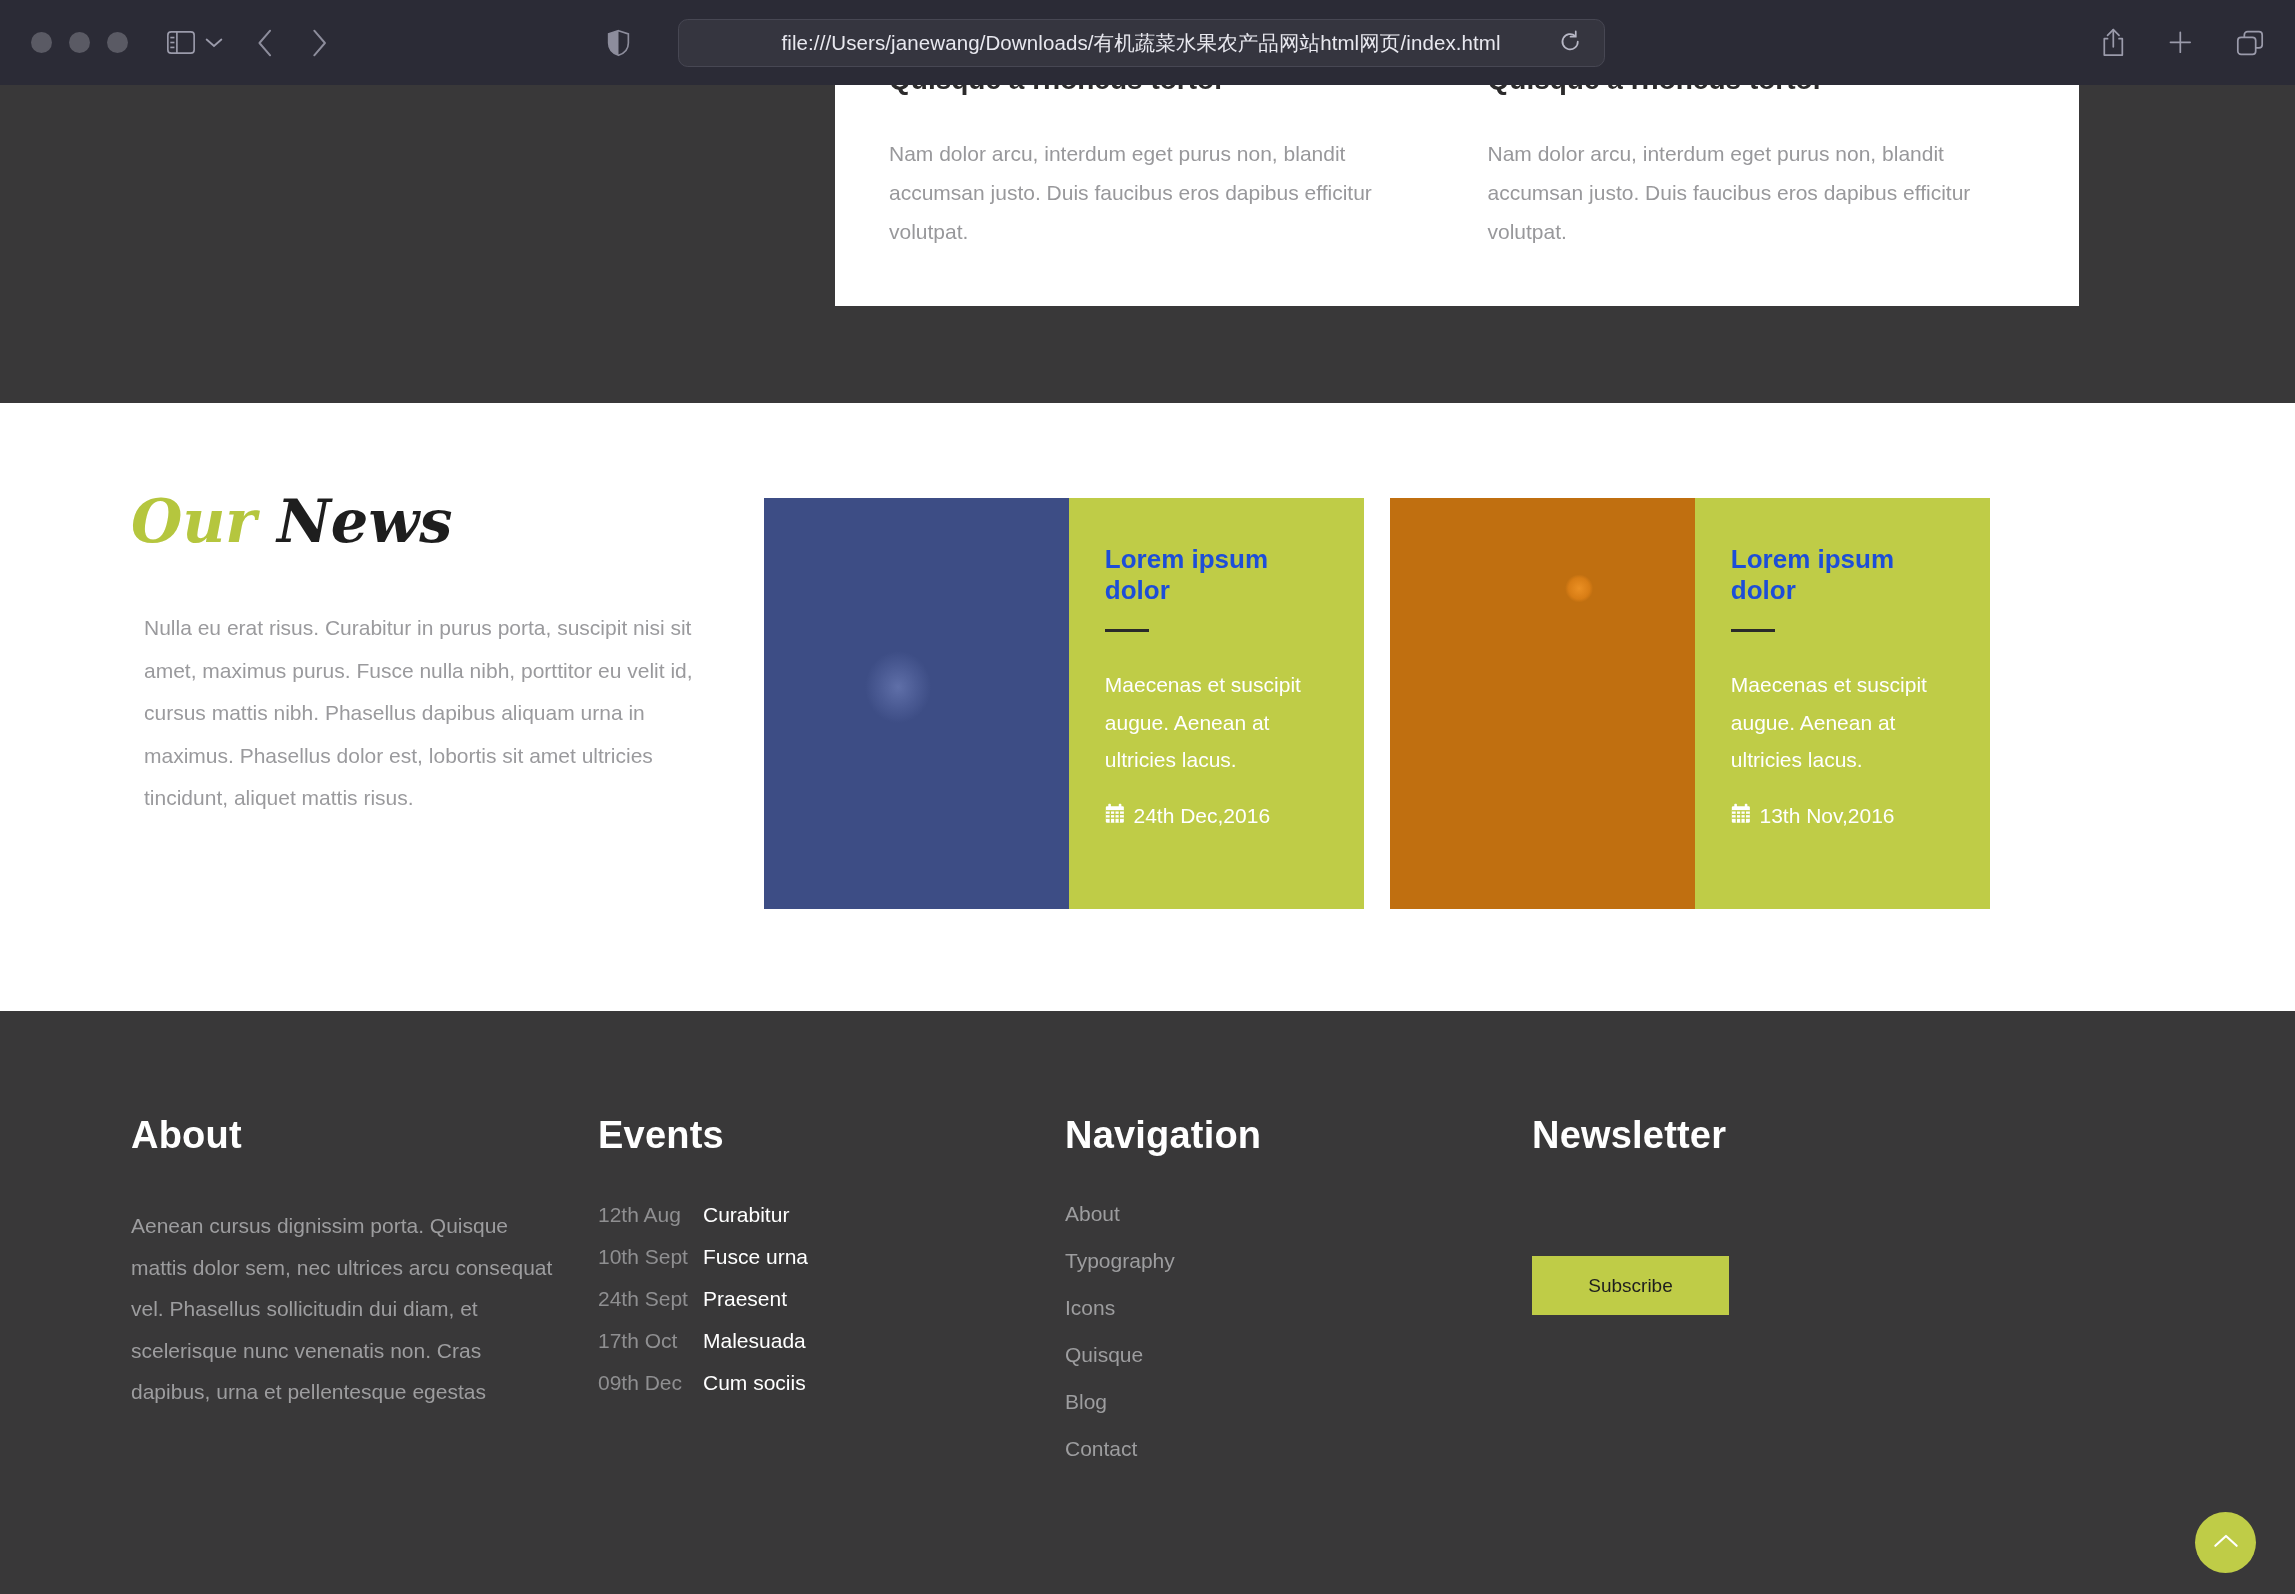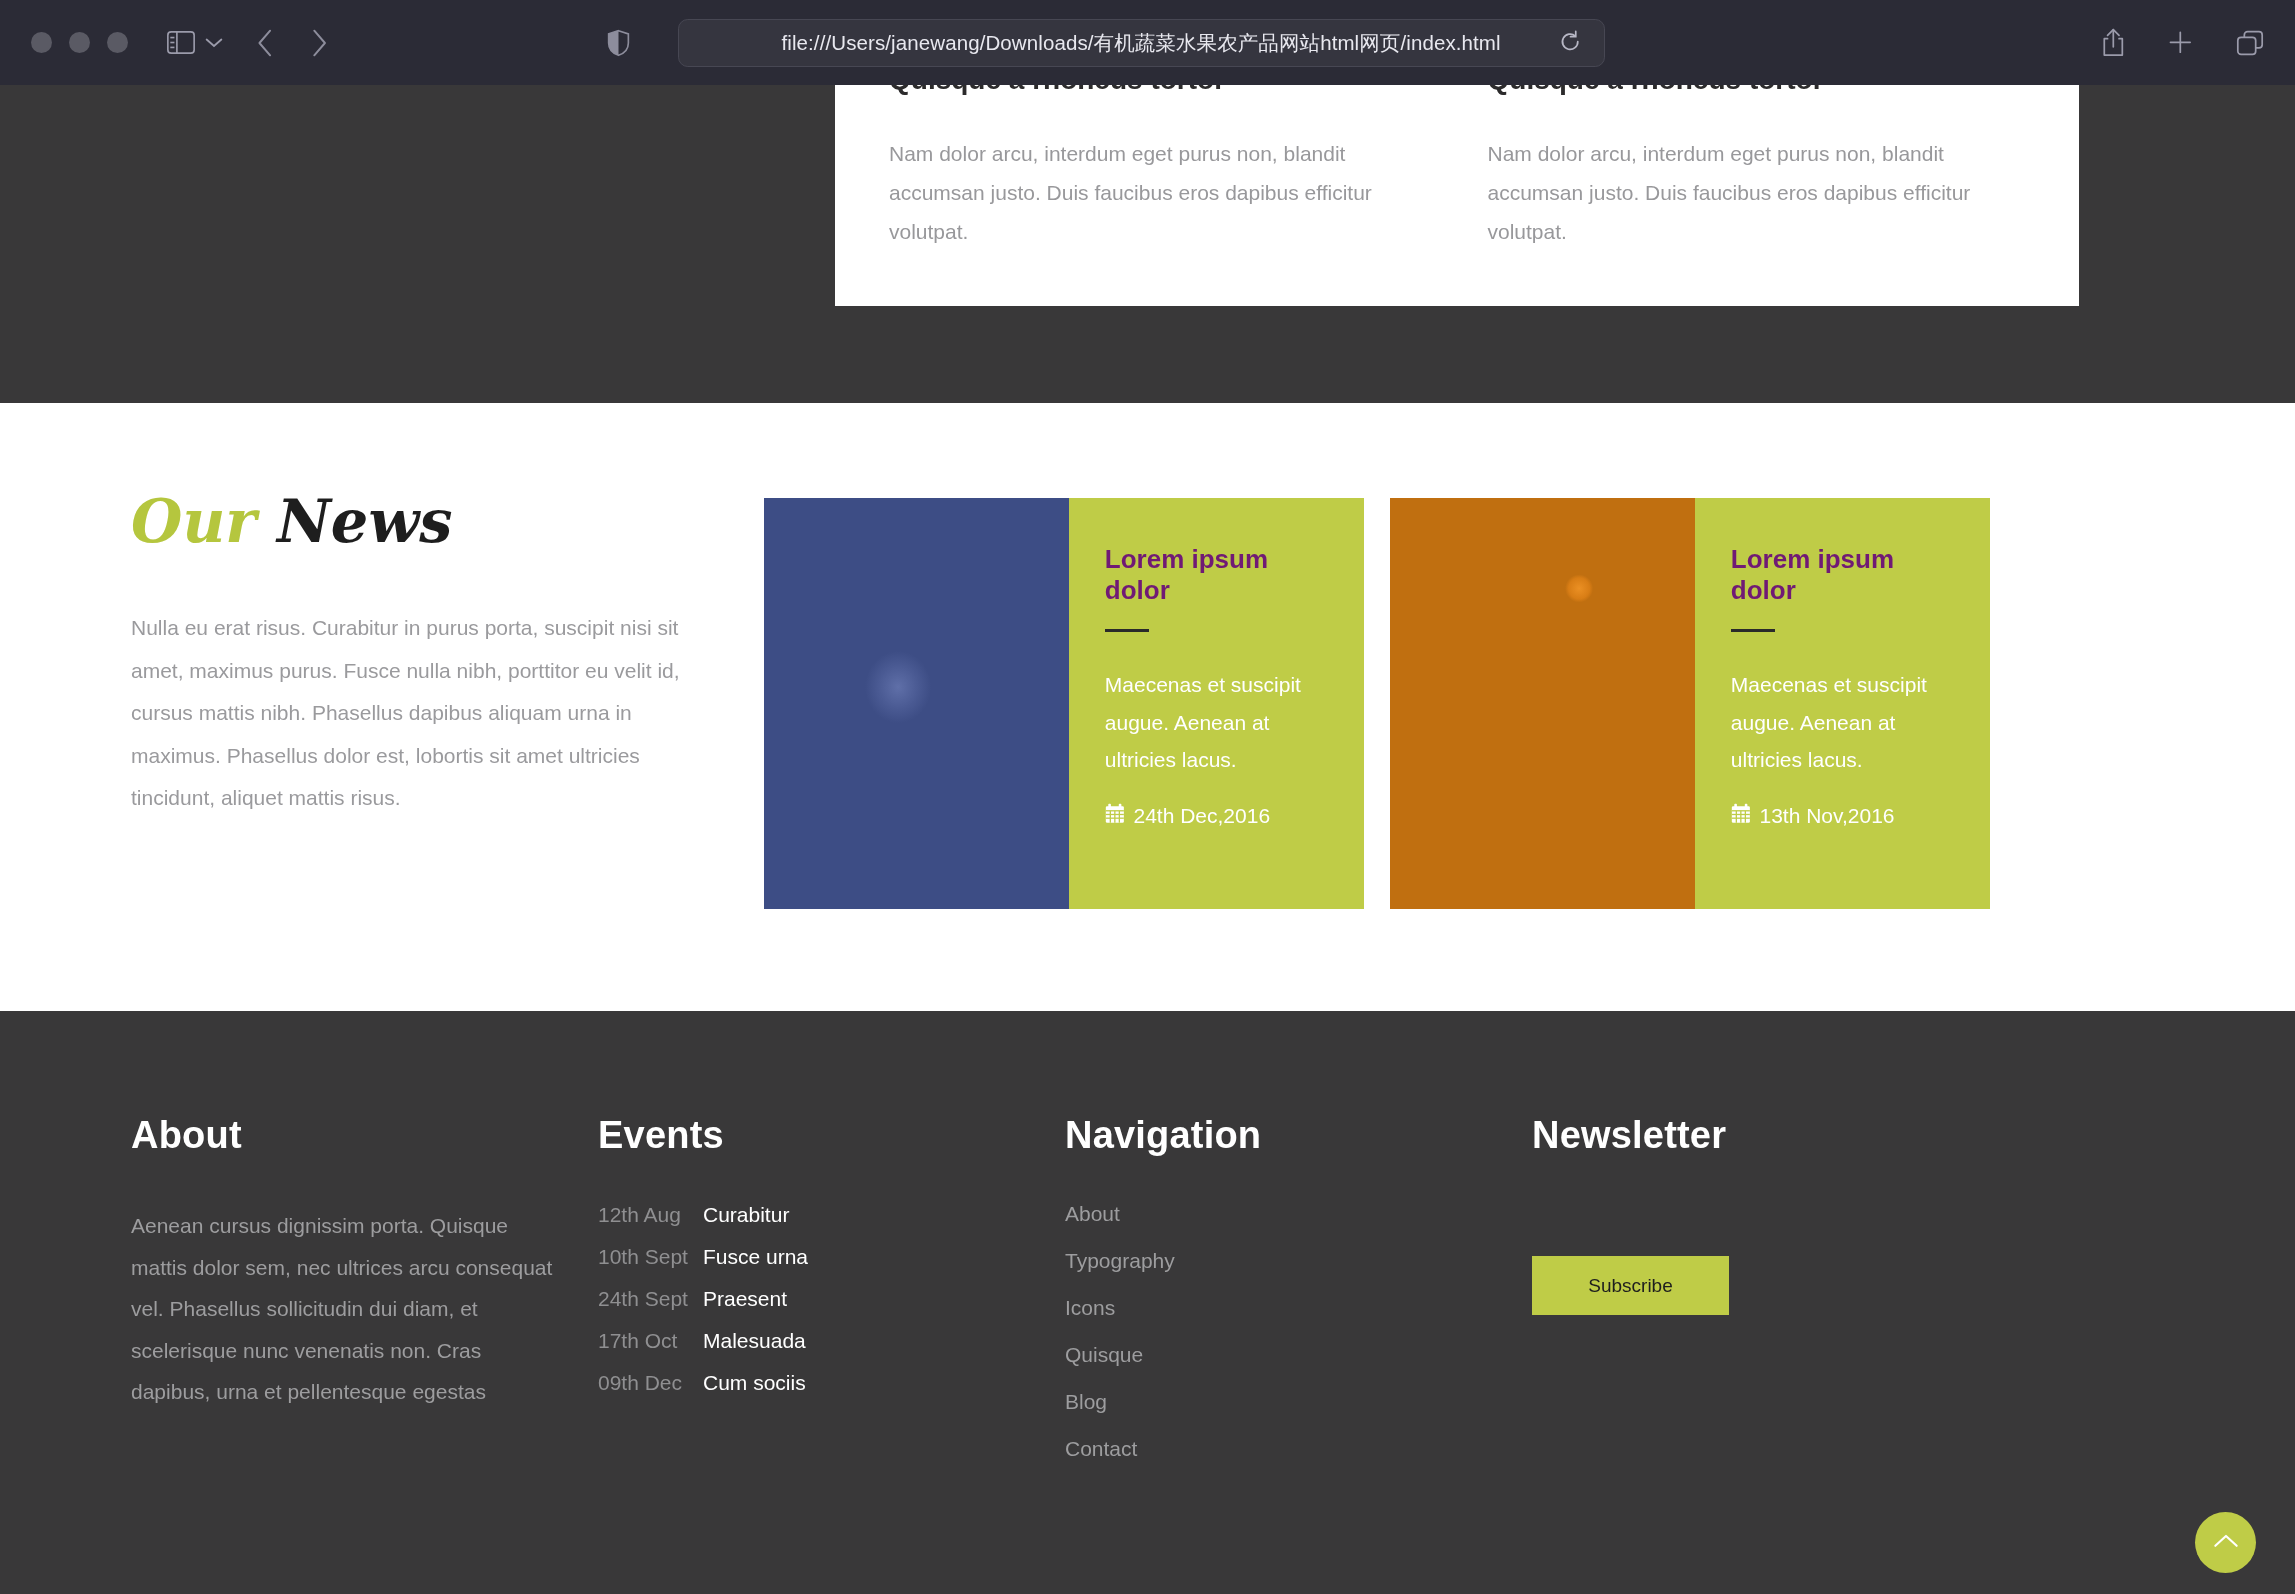--- a/index.html
+++ b/index.html
@@ -152,20 +152,21 @@
     line-height: 1.05;
     white-space: nowrap;
   }
   .news-title .accent { color: #b5c63e; }
   .news-title .dark { color: #1e1e1e; }
   .news-desc {
     margin-top: 54px;
     font-size: 21px;
     line-height: 2.03;
     color: #9a9a9d;
+    margin-left: 13px;
   }
 
   .news-cards {
     display: flex;
     gap: 26px;
     margin-left: 9.8px;
     padding-top: 6.6px;
   }
   .news-card {
     width: 600px;
@@ -211,21 +212,21 @@
     filter: blur(0.2px);
   }
   .news-body {
     flex: 1;
     background: #bfcc47;
     padding: 46px 36px 0 36px;
   }
   .news-card-title {
     font-size: 26px;
     font-weight: bold;
-    color: #701a75;
+    color: #1d4ed8;
     line-height: 1.2;
   }
   .news-rule {
     width: 44px;
     height: 3.3px;
     background: #2a2a2a;
     margin-top: 23px;
   }
   .news-card-desc {
     margin-top: 34px;

